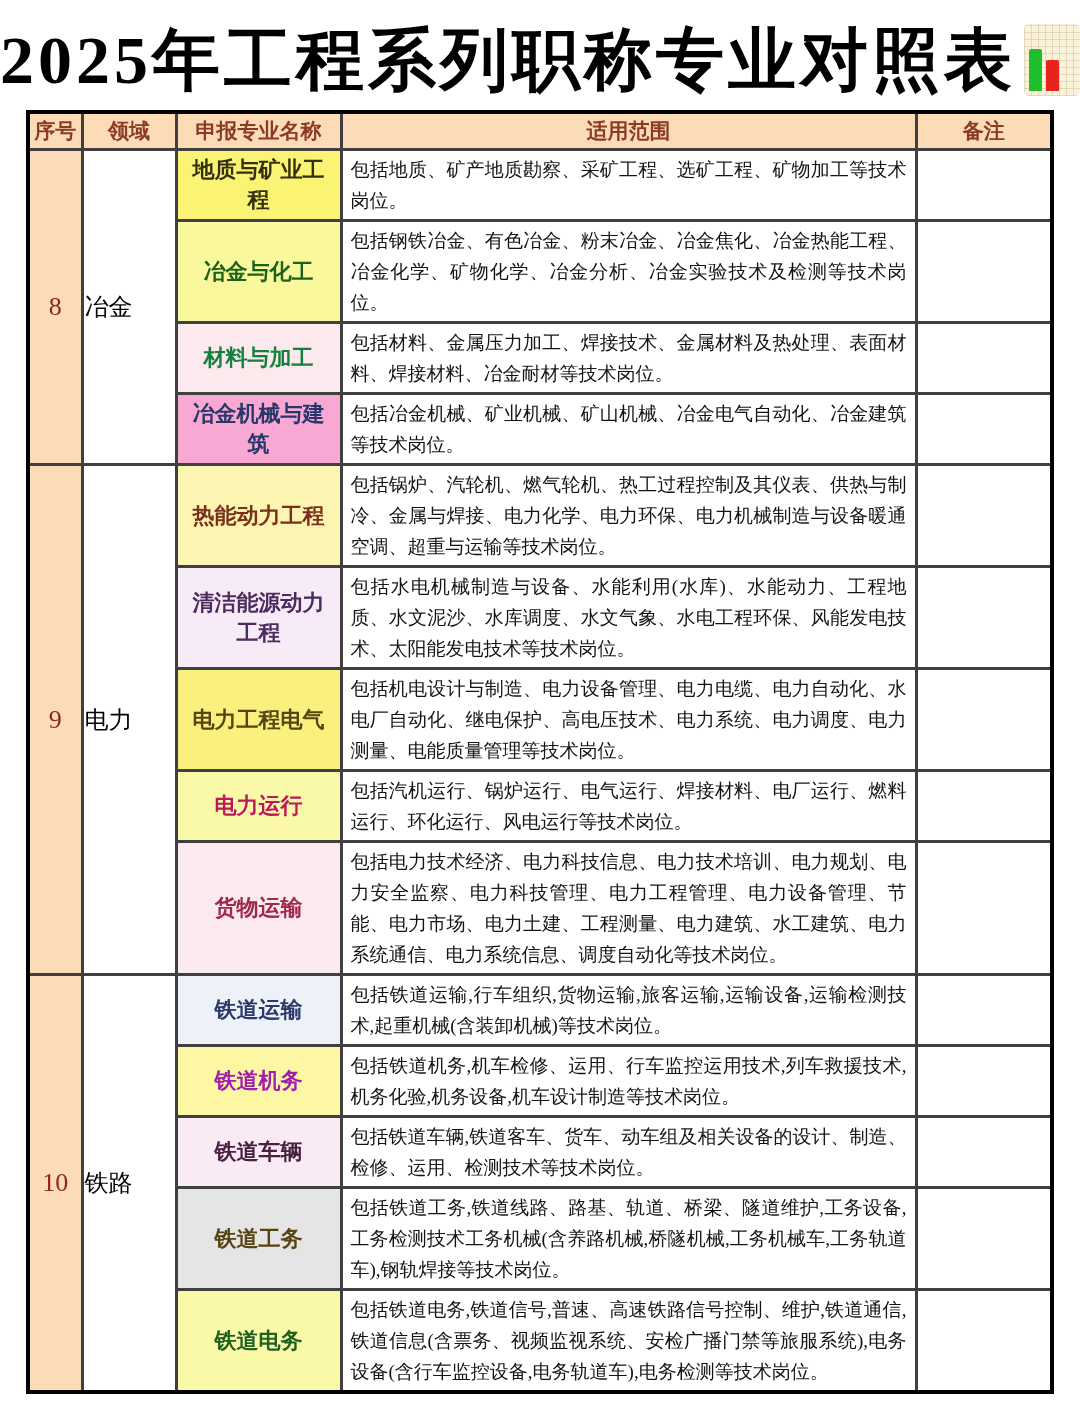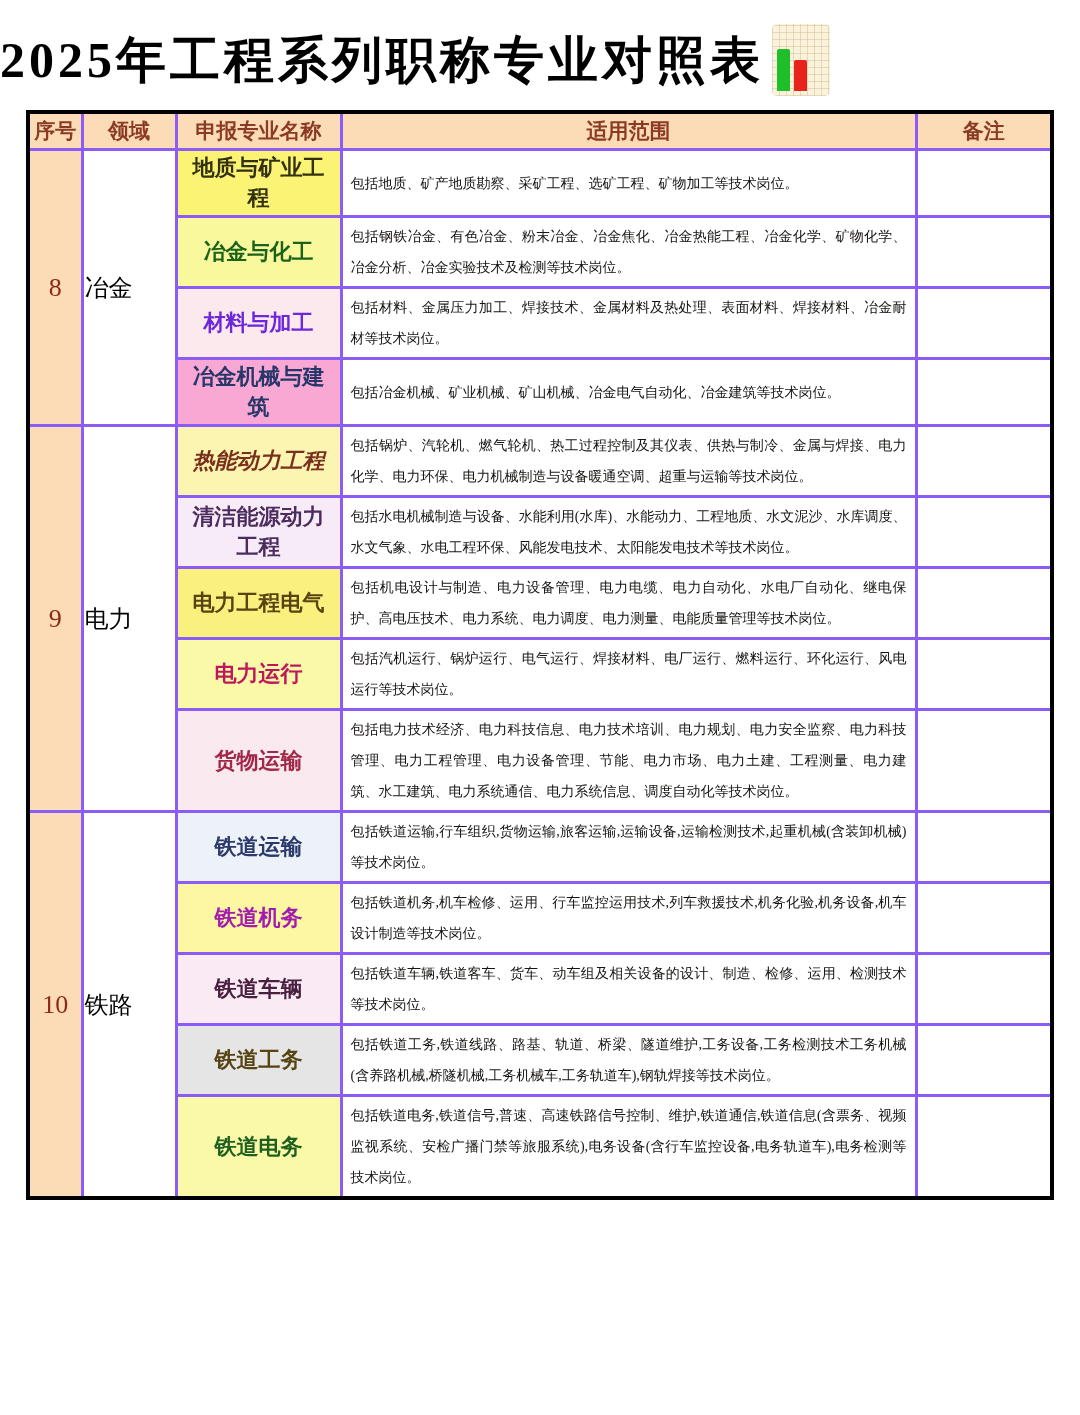--- a/index.html
+++ b/index.html
@@ -8,24 +8,24 @@
     background: #ffffff;
     font-family: "Liberation Serif", "DejaVu Serif", serif;
     color: #141414;
   }
   .page { width: 1080px; }
 
   
   .page-title {
     display: flex;
     align-items: center;
-    justify-content: flex-start;
+    justify-content: space-between;
     height: 96px;
     padding-top: 12px;
-    font-size: 50px;
+    font-size: 68px;
     font-weight: bold;
     letter-spacing: 4px;
     color: #000;
     white-space: nowrap;
   }
   .chart-icon {
     position: relative;
     display: inline-block;
     width: 58px;
     height: 72px;
@@ -46,21 +46,21 @@
   .bar-red   { left: 22px; height: 31px; }
 
   
   table.cmp {
     border-collapse: collapse;
     table-layout: fixed;
     width: 1024px;
     margin: 2px auto 0 auto;
     border: 4px solid #000;
   }
-  .cmp th, .cmp td { border: 3px solid #8b5cf6; }
+  .cmp th, .cmp td { border: 3px solid #404040; }
   .cmp th {
     background: var(--header-bg, #FBDCB6);
     color: var(--header-fg, #8B3A26);
     font-size: 21px;
     font-weight: bold;
     height: 34px;
     padding: 0 2px;
     text-align: center;
   }
   td.no {
@@ -80,21 +80,21 @@
   td.name {
     font-size: 22px;
     font-weight: bold;
     text-align: center;
     vertical-align: middle;
     padding: 2px 6px;
     margin-top: 8px;
   }
   td.scope {
     background: #fff;
-    font-size: 14px;
+    font-size: 19px;
     line-height: 31px;
     padding: 3px 8px;
     text-align: justify;
     color: #161412;
     vertical-align: middle;
   }
   td.remark { background: #fff; }
 </style>
 </head>
 <body>
@@ -134,33 +134,33 @@
           <td class="name" style="background: rgb(251, 243, 116); color: rgb(51, 48, 13);">地质与矿业工程</td>
           <td class="scope">包括地质、矿产地质勘察、采矿工程、选矿工程、矿物加工等技术岗位。</td>
           <td class="remark"></td>
         </tr>
         <tr>
           <td class="name" style="background: rgb(250, 248, 156); color: rgb(27, 99, 27);">冶金与化工</td>
           <td class="scope">包括钢铁冶金、有色冶金、粉末冶金、冶金焦化、冶金热能工程、冶金化学、矿物化学、冶金分析、冶金实验技术及检测等技术岗位。</td>
           <td class="remark"></td>
         </tr>
         <tr>
-          <td class="name" style="background: rgb(251, 233, 238); color: #6d28d9;">材料与加工</td>
+          <td class="name" style="background: rgb(251, 233, 238); color: #15803d;">材料与加工</td>
           <td class="scope">包括材料、金属压力加工、焊接技术、金属材料及热处理、表面材料、焊接材料、冶金耐材等技术岗位。</td>
           <td class="remark"></td>
         </tr>
         <tr>
           <td class="name" style="background: #f9a8d4; color: rgb(39, 55, 105);">冶金机械与建筑</td>
           <td class="scope">包括冶金机械、矿业机械、矿山机械、冶金电气自动化、冶金建筑等技术岗位。</td>
           <td class="remark"></td>
         </tr>
         <tr>
           <td class="no" rowspan="5">9</td>
           <td class="field" rowspan="5">电力</td>
-          <td class="name" style="background: rgb(252, 245, 178); color: rgb(122, 47, 29); font-style: italic;">热能动力工程</td>
+          <td class="name" style="background: rgb(252, 245, 178); color: rgb(122, 47, 29);">热能动力工程</td>
           <td class="scope">包括锅炉、汽轮机、燃气轮机、热工过程控制及其仪表、供热与制冷、金属与焊接、电力化学、电力环保、电力机械制造与设备暖通空调、超重与运输等技术岗位。</td>
           <td class="remark"></td>
         </tr>
         <tr>
           <td class="name" style="background: rgb(247, 235, 247); color: rgb(76, 43, 94);">清洁能源动力工程</td>
           <td class="scope">包括水电机械制造与设备、水能利用(水库)、水能动力、工程地质、水文泥沙、水库调度、水文气象、水电工程环保、风能发电技术、太阳能发电技术等技术岗位。</td>
           <td class="remark"></td>
         </tr>
         <tr>
           <td class="name" style="background: rgb(250, 240, 126); color: rgb(86, 68, 18);">电力工程电气</td>

